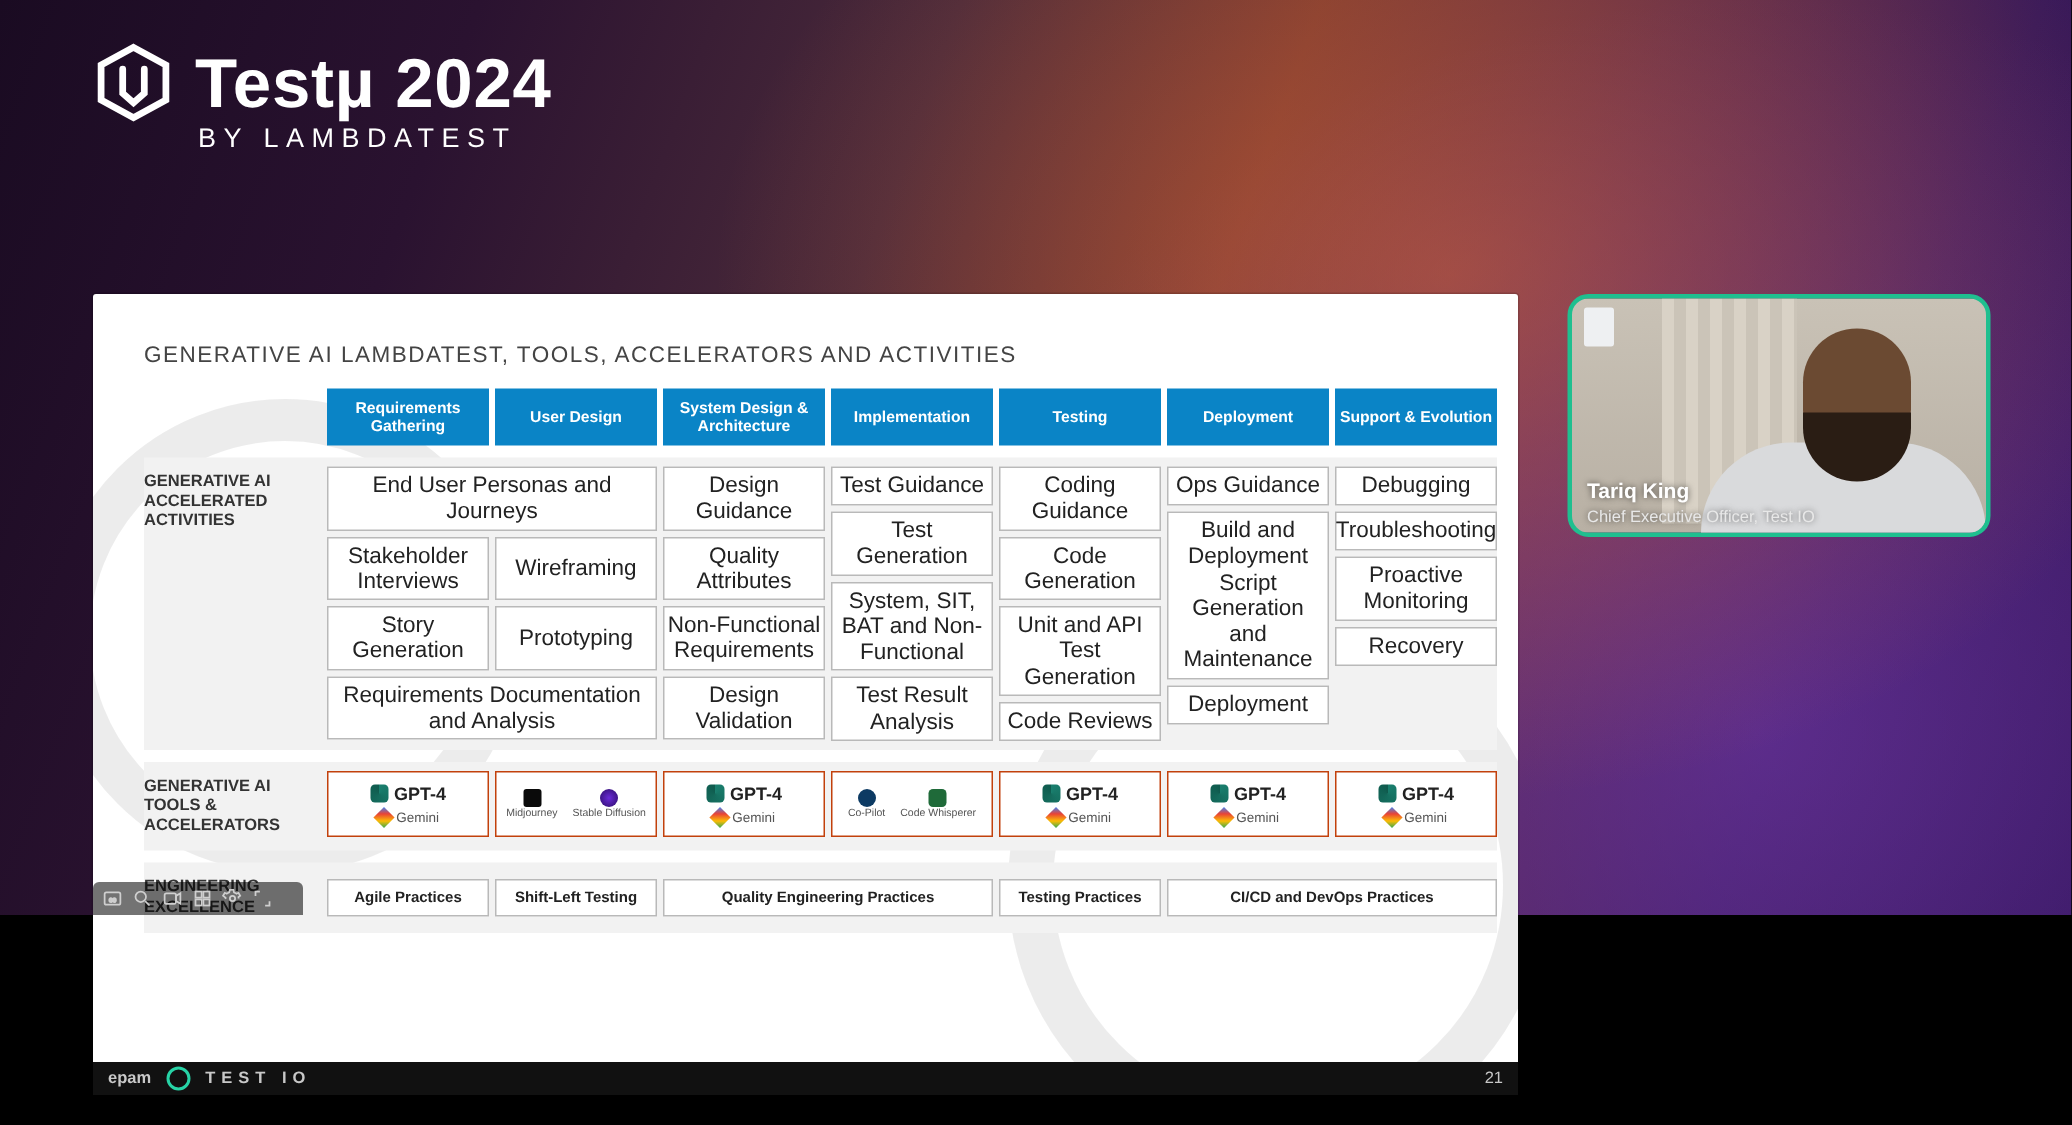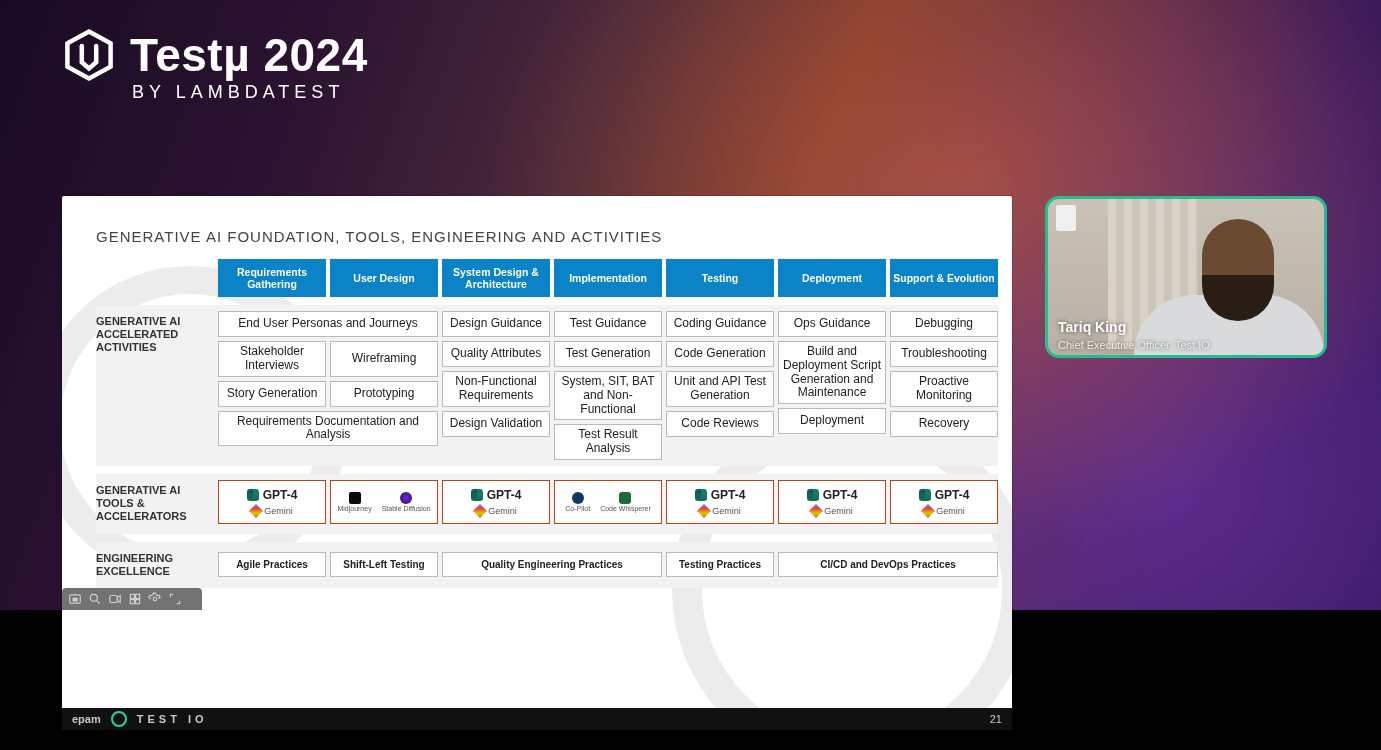--- a/index.html
+++ b/index.html
@@ -120,21 +120,21 @@
     margin-top:8px;
     padding:6px 0 6px 0;
     display:grid;
     grid-template-columns: 118px repeat(7, 108px);
     column-gap: 4px;
     align-items:start;
   }
   .cellcol { display:flex; flex-direction:column; gap:4px; }
   .chip {
     background:#fff; border:1px solid #b9b9b9; text-align:center;
-    padding:3px 2px; line-height:1.15; font-size:12px;
+    padding:3px 2px; line-height:1.15; font-size:15px;
     display:flex; align-items:center; justify-content:center; min-height:18px;
   }
   .span2 { grid-column: span 2; }
 
   .toolcell {
     background:#fff; border:1px solid #c2410c; height:42px;
     display:flex; align-items:center; justify-content:center; gap:4px;
     flex-direction:column;
   }
   .tool-lbl { font-size:12px; font-weight:700; display:flex; align-items:center; gap:4px;}
@@ -200,21 +200,21 @@
     <div class="pip-label">Tariq King</div>
     <div class="pip-sub">Chief Executive Officer, Test IO</div>
   </div>
 
   <div class="slide">
     <div class="slide-bg-art">
       <div class="slide-bg-ring"></div>
       <div class="slide-bg-ring2"></div>
     </div>
     <div class="slide-inner">
-      <h2>GENERATIVE AI FOUNDATION, TOOLS, ENGINEERING AND ACTIVITIES</h2>
+      <h2>GENERATIVE AI LAMBDATEST, TOOLS, ACCELERATORS AND ACTIVITIES</h2>
 
       <div class="grid">
 
         <div></div>
         <div class="col-head">Requirements Gathering</div>
         <div class="col-head">User Design</div>
         <div class="col-head">System Design &amp; Architecture</div>
         <div class="col-head">Implementation</div>
         <div class="col-head">Testing</div>
         <div class="col-head">Deployment</div>

